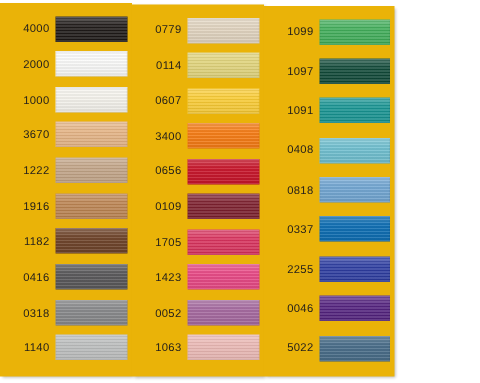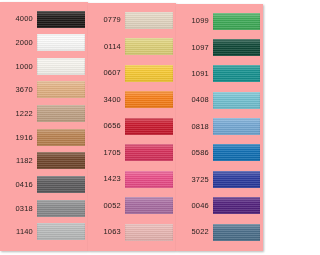--- a/index.html
+++ b/index.html
@@ -8,21 +8,21 @@
     background:#ffffff;
     font-family:"Liberation Sans", sans-serif;
     position:relative;
   }
   #stage{
     position:absolute;inset:0;
     background:#ffffff;
   }
   .card{
     position:absolute;
-    background:#fca5a5;
+    background:#eab308;
     box-sizing:border-box;
     box-shadow:1px 1px 2px rgba(0,0,0,0.28);
   }
   
   #card-1{ left:0px;   top:2px;  width:88px;  height:249px; }
   #card-2{ left:88px;  top:3px;  width:88px;  height:248px; }
   #card-3{ left:176px; top:4px;  width:87px;  height:247px; }
 
   .rows{
     position:absolute;
@@ -146,20 +146,24 @@
       </div>
       <div class="row">
         <span class="code">3400</span>
         <span class="swatch" style="background: rgb(247, 125, 22);"></span>
       </div>
       <div class="row">
         <span class="code">0656</span>
         <span class="swatch" style="background: rgb(201, 23, 44);"></span>
       </div>
       <div class="row">
+        <span class="code">0109</span>
+        <span class="swatch" style="background: rgb(122, 29, 43);"></span>
+      </div>
+      <div class="row">
         <span class="code">1705</span>
         <span class="swatch" style="background: rgb(214, 47, 90);"></span>
       </div>
       <div class="row">
         <span class="code">1423</span>
         <span class="swatch" style="background: rgb(233, 75, 135);"></span>
       </div>
       <div class="row">
         <span class="code">0052</span>
         <span class="swatch" style="background: rgb(167, 107, 161);"></span>
@@ -187,25 +191,25 @@
       </div>
       <div class="row">
         <span class="code">0408</span>
         <span class="swatch" style="background: rgb(114, 193, 209);"></span>
       </div>
       <div class="row">
         <span class="code">0818</span>
         <span class="swatch" style="background: rgb(116, 168, 212);"></span>
       </div>
       <div class="row">
-        <span class="code">0586</span>
+        <span class="code">0337</span>
         <span class="swatch" style="background: rgb(15, 111, 180);"></span>
       </div>
       <div class="row">
-        <span class="code">3725</span>
+        <span class="code">2255</span>
         <span class="swatch" style="background: rgb(42, 58, 158);"></span>
       </div>
       <div class="row">
         <span class="code">0046</span>
         <span class="swatch" style="background: rgb(81, 32, 124);"></span>
       </div>
       <div class="row">
         <span class="code">5022</span>
         <span class="swatch" style="background: rgb(74, 110, 138);"></span>
       </div>

